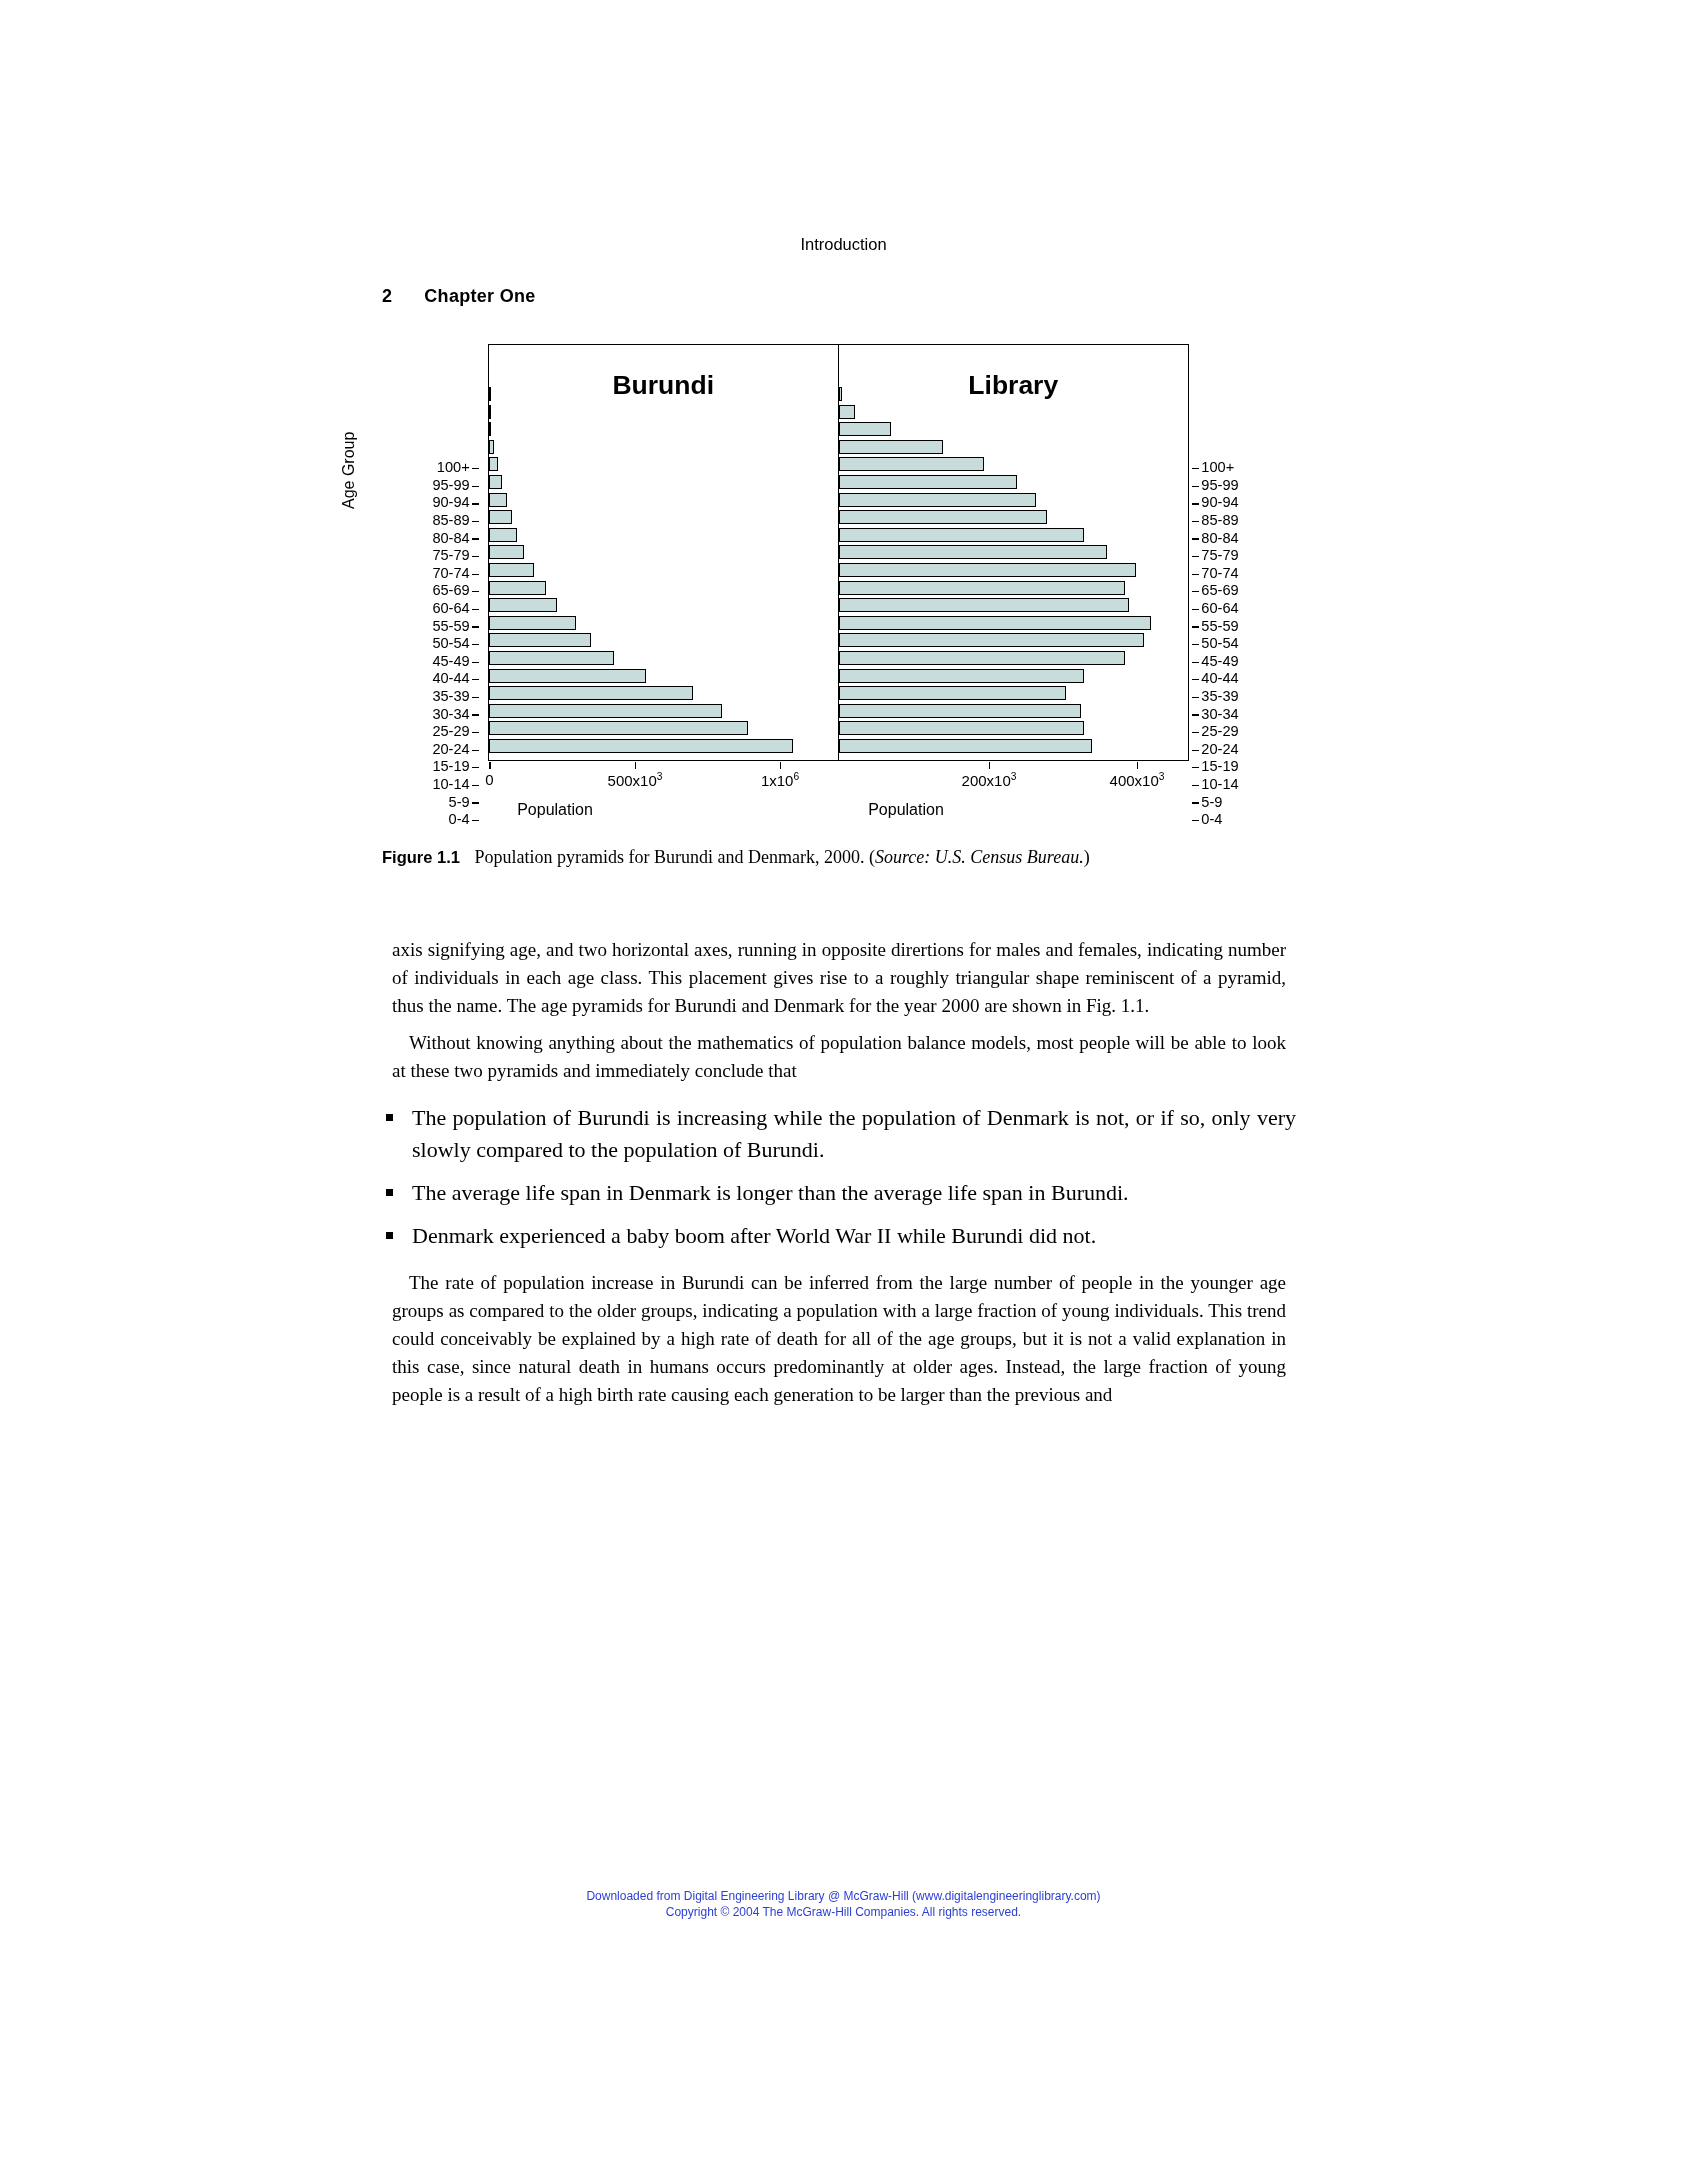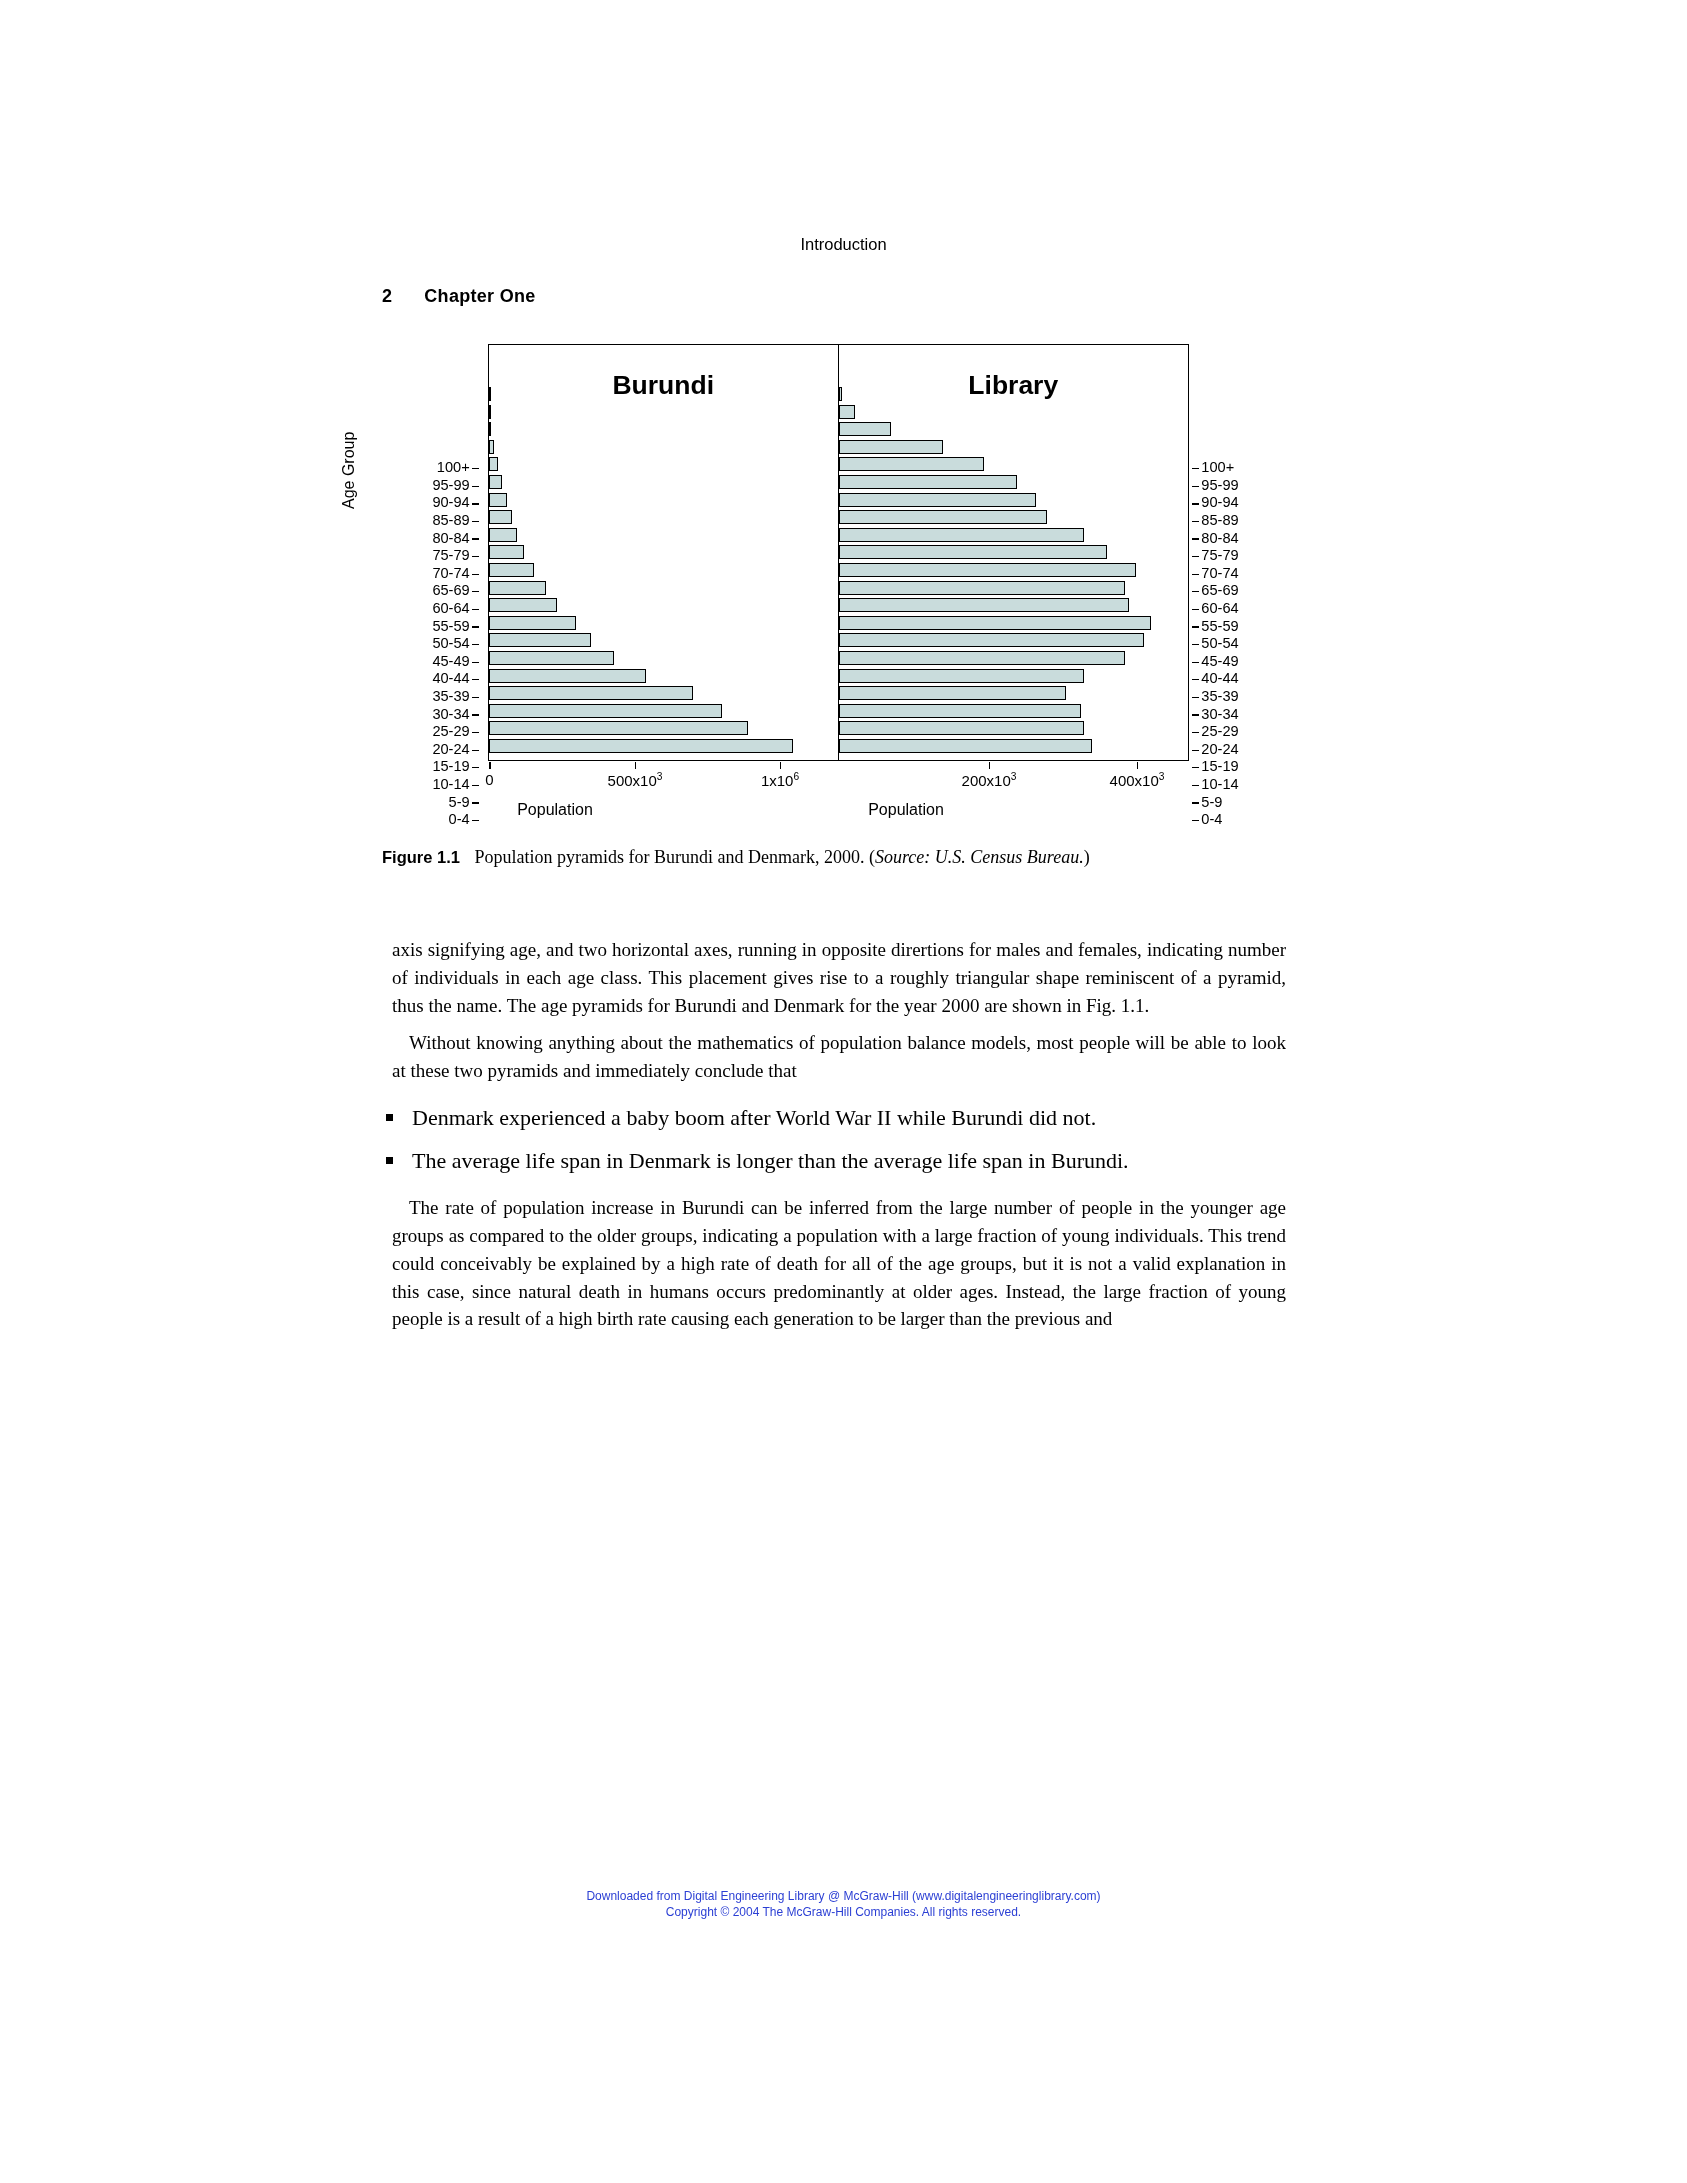--- a/index.html
+++ b/index.html
@@ -460,25 +460,29 @@
   <div class="fig-caption">
     <span class="fignum">Figure 1.1</span><span>Population pyramids for Burundi and Denmark, 2000. (</span><i>Source: U.S. Census Bureau.</i><span>)</span>
   </div>
 
   <div class="body">
     <p>axis signifying age, and two horizontal axes, running in opposite dirertions for males and females, indicating number of individuals in each age class. This placement gives rise to a roughly triangular shape reminiscent of a pyramid, thus the name. The age pyramids for Burundi and Denmark for the year 2000 are shown in Fig. 1.1.</p>
     <p class="indent">Without knowing anything about the mathematics of population balance models, most people will be able to look at these two pyramids and immediately conclude that</p>
     <div class="bullets">
       <div class="bullet">
         <span class="sq"></span>
-        <span>Denmark experienced a baby boom after World War II while Burundi did not.</span>
+        <span>The population of Burundi is increasing while the population of Denmark is not, or if so, only very slowly compared to the population of Burundi.</span>
       </div>
       <div class="bullet">
         <span class="sq"></span>
         <span>The average life span in Denmark is longer than the average life span in Burundi.</span>
+      </div>
+      <div class="bullet">
+        <span class="sq"></span>
+        <span>Denmark experienced a baby boom after World War II while Burundi did not.</span>
       </div>
     </div>
     <p class="indent">The rate of population increase in Burundi can be inferred from the large number of people in the younger age groups as compared to the older groups, indicating a population with a large fraction of young individuals. This trend could conceivably be explained by a high rate of death for all of the age groups, but it is not a valid explanation in this case, since natural death in humans occurs predominantly at older ages. Instead, the large fraction of young people is a result of a high birth rate causing each generation to be larger than the previous and</p>
   </div>
 
   <div class="footer">
     <div>Downloaded from Digital Engineering Library @ McGraw-Hill (www.digitalengineeringlibrary.com)</div>
     <div>Copyright © 2004 The McGraw-Hill Companies. All rights reserved.</div>
   </div>
 

